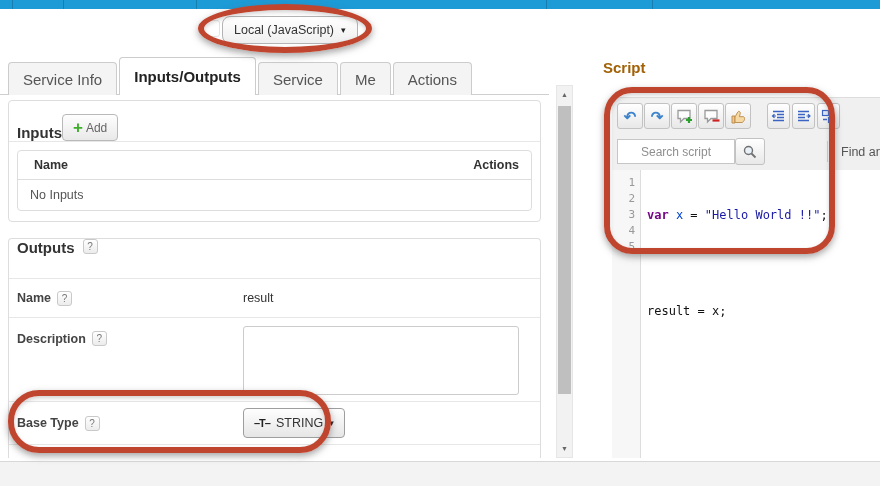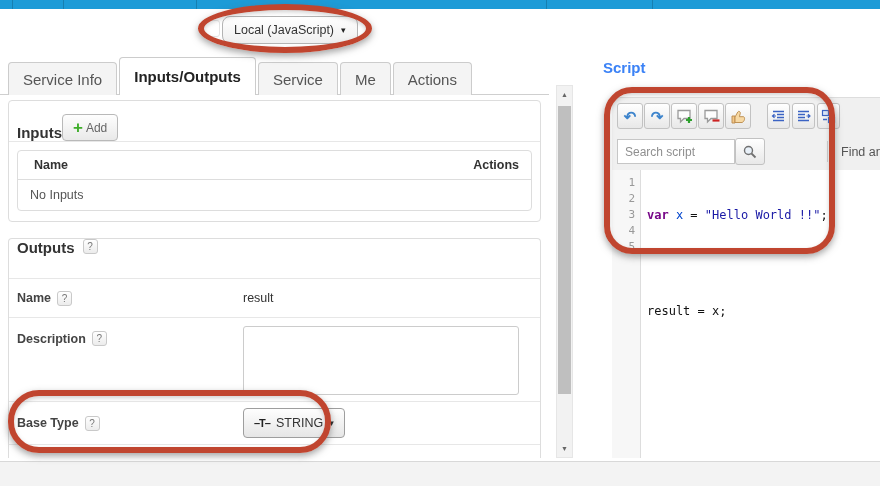--- a/index.html
+++ b/index.html
@@ -68,29 +68,29 @@
   .ticon{font-size:11px;font-weight:bold;letter-spacing:-1px;color:#222;}
 
   
   .vscroll{position:absolute;left:556px;top:85px;width:17px;height:373px;background:#f2f2f2;border:1px solid #e6e6e6;box-sizing:border-box;}
   .sarrow{position:absolute;left:0;width:15px;height:15px;display:flex;align-items:center;justify-content:center;
           font-size:7px;color:#666;}
   .sarrow.up{top:1px;} .sarrow.dn{bottom:1px;}
   .sthumb{position:absolute;left:1px;top:20px;width:13px;height:288px;background:#bfbfbf;}
 
   
-  .script-h{position:absolute;left:603px;top:59px;font-size:15px;font-weight:bold;color:#3b82f6;}
+  .script-h{position:absolute;left:603px;top:59px;font-size:15px;font-weight:bold;color:#a16207;}
   .strip{position:absolute;left:612px;top:97px;width:268px;height:73px;background:#f0f0f0;border-top:1px solid #ddd;}
   .tbtn{position:absolute;top:103px;width:26px;height:26px;box-sizing:border-box;border:1px solid #c2c2c2;
         border-radius:3px;background:linear-gradient(#ffffff,#e8e8e8);display:flex;align-items:center;
         justify-content:center;padding:0;}
   .tbtn.small{width:23px;}
   .arr{font-size:15px;font-weight:bold;color:#3d84cc;line-height:1;}
   .search-input{position:absolute;left:617px;top:139px;width:118px;height:25px;box-sizing:border-box;
-        border:1px solid #c6c6c6;padding:0 7px;font-size:12px;color:#333;font-family:inherit;background:#fff;}
+        border:1px solid #c6c6c6;padding:0 23px;font-size:12px;color:#333;font-family:inherit;background:#fff;}
   .search-input::placeholder{color:#8f8f8f;}
   .magbtn{position:absolute;left:735px;top:138px;width:30px;height:27px;box-sizing:border-box;border:1px solid #c2c2c2;
         border-radius:3px;background:linear-gradient(#ffffff,#e8e8e8);display:flex;align-items:center;justify-content:center;}
   .vsep{position:absolute;left:827px;top:141px;width:1px;height:21px;background:#ccc;}
   .findlbl{position:absolute;left:841px;top:145px;font-size:12.5px;color:#555;white-space:nowrap;}
 
   
   .editor{position:absolute;left:612px;top:170px;width:268px;height:288px;background:#fff;
           font-family:"DejaVu Sans Mono",monospace;font-size:12px;line-height:16px;}
   .gutter{position:absolute;left:0;top:0;width:29px;height:100%;background:#f7f7f7;border-right:1px solid #ddd;

